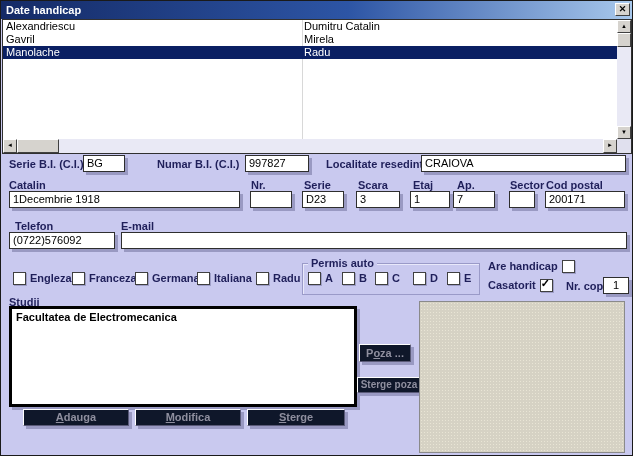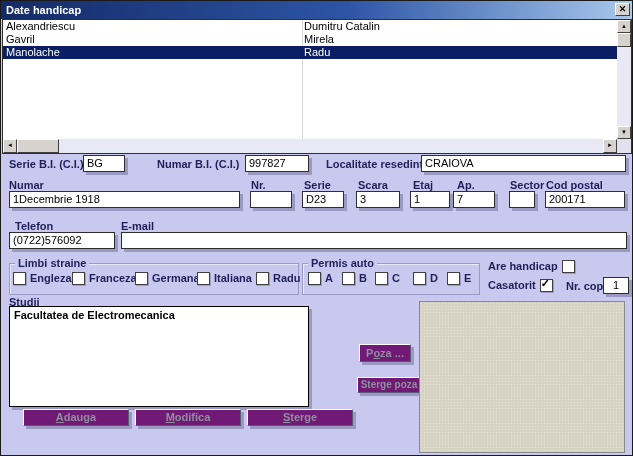--- a/index.html
+++ b/index.html
@@ -62,27 +62,27 @@
     display:inline-block;width:11px;height:11px;background:#fff;
     border:1px solid #404040;box-shadow:1px 1px 0 rgba(96,96,140,.4);
     vertical-align:middle;position:relative;box-sizing:content-box;
   }
   .chk .mark{position:absolute;top:-2px;left:0px;font-size:11px;line-height:11px;
     color:#000;font-weight:bold;}
   .chk-label{font-weight:bold;color:#1f1f5a;vertical-align:middle;margin-left:4px;}
   .chk-label.before{margin-left:0;margin-right:4px;}
   
   .studii-box{
-    position:absolute;left:8px;top:305px;width:300px;height:101px;background:#fff;
-    border:1px solid #000000;box-shadow:3px 3px 0 rgba(96,96,140,.45);box-sizing:border-box;
+    position:absolute;left:8px;top:305px;width:348px;height:101px;background:#fff;
+    border:3px solid #000000;box-shadow:3px 3px 0 rgba(96,96,140,.45);box-sizing:border-box;
   }
   .studii-item{font-weight:bold;color:#000;padding:2px 4px;white-space:nowrap;}
   
   .btn{
-    position:absolute;height:17px;background:#701a75;
+    position:absolute;height:17px;background:#0f172a;
     border:1px solid;border-color:#ffffff #5a5a78 #5a5a78 #ffffff;
     box-shadow:3px 3px 0 rgba(96,96,140,.45);box-sizing:border-box;
     color:#8f8f9f;text-align:center;line-height:15px;font-weight:bold;cursor:default;
     white-space:nowrap;overflow:hidden;
   }
   .btn .key{text-decoration:underline;}
   
   .photo{
     position:absolute;left:418px;top:300px;width:206px;height:152px;
     background:#d6d2c4;
@@ -140,21 +140,21 @@
     <div class="scroll-corner"></div>
   </div>
 
   <div class="lbl" style="left:8px;top:157px;">Serie B.I. (C.I.)</div>
   <div class="field" style="left:82px;top:154px;width:42px;">BG</div>
   <div class="lbl" style="left:156px;top:157px;">Numar B.I. (C.I.)</div>
   <div class="field" style="left:234px;top:154px;width:64px;margin-left:10px;">997827</div>
   <div class="lbl" style="left:325px;top:157px;">Localitate resedinta</div>
   <div class="field" style="left:420px;top:154px;width:205px;">CRAIOVA</div>
 
-  <div class="lbl" style="left:8px;top:178px;">Numar</div>
+  <div class="lbl" style="left:8px;top:178px;">Catalin</div>
   <div class="lbl" style="left:250px;top:178px;">Nr.</div>
   <div class="lbl" style="left:303px;top:178px;">Serie</div>
   <div class="lbl" style="left:357px;top:178px;">Scara</div>
   <div class="lbl" style="left:412px;top:178px;">Etaj</div>
   <div class="lbl" style="left:456px;top:178px;">Ap.</div>
   <div class="lbl" style="left:509px;top:178px;">Sector</div>
   <div class="lbl" style="left:545px;top:178px;">Cod postal</div>
 
   <div class="field" style="left:8px;top:190px;width:231px;">1Decembrie 1918</div>
   <div class="field" style="left:249px;top:190px;width:42px;"></div>
@@ -163,23 +163,20 @@
   <div class="field" style="left:409px;top:190px;width:40px;">1</div>
   <div class="field" style="left:452px;top:190px;width:42px;">7</div>
   <div class="field" style="left:508px;top:190px;width:26px;"></div>
   <div class="field" style="left:544px;top:190px;width:80px;">200171</div>
 
   <div class="lbl" style="left:14px;top:219px;">Telefon</div>
   <div class="lbl" style="left:120px;top:219px;">E-mail</div>
   <div class="field" style="left:8px;top:231px;width:106px;">(0722)576092</div>
   <div class="field" style="left:120px;top:231px;width:506px;"></div>
 
-  <div class="groupbox" style="left:8px;top:262px;width:288px;height:30px;">
-    <span class="group-title">Limbi straine</span>
-  </div>
   <div class="chk-item" style="left:12px;top:270px;">
     <span class="chk"></span><span class="chk-label">Engleza</span>
   </div>
   <div class="chk-item" style="left:71px;top:270px;">
     <span class="chk"></span><span class="chk-label">Franceza</span>
   </div>
   <div class="chk-item" style="left:134px;top:270px;">
     <span class="chk"></span><span class="chk-label">Germana</span>
   </div>
   <div class="chk-item" style="left:196px;top:270px;">
@@ -221,21 +218,21 @@
   <div class="studii-box">
     <div class="studii-item">Facultatea de Electromecanica</div>
   </div>
 
   <div class="btn" style="left:22px;top:408px;width:106px;">
     <span></span><span class="key">A</span><span>dauga</span>
   </div>
   <div class="btn" style="left:134px;top:408px;width:106px;">
     <span></span><span class="key">M</span><span>odifica</span>
   </div>
-  <div class="btn" style="left:246px;top:408px;width:106px;">
+  <div class="btn" style="left:246px;top:408px;width:98px;">
     <span></span><span class="key">S</span><span>terge</span>
   </div>
 
   <div class="btn" style="left:358px;top:343px;width:52px;height:18px;line-height:16px;">
     <span>P</span><span class="key">o</span><span>za ...</span>
   </div>
   <div class="btn" style="left:356px;top:376px;width:64px;height:16px;line-height:14px;font-size:10px;">
     <span>Sterge poza</span>
   </div>
 

